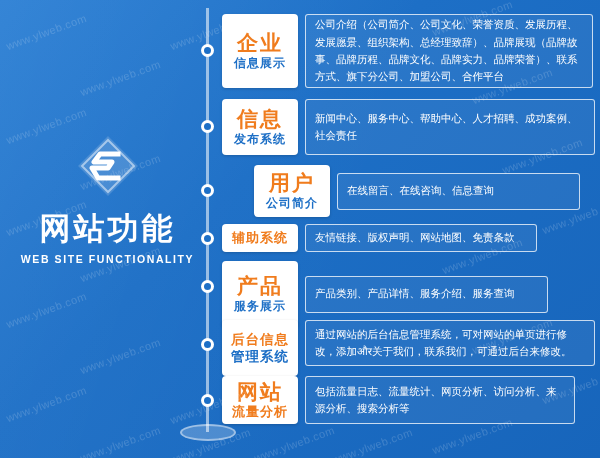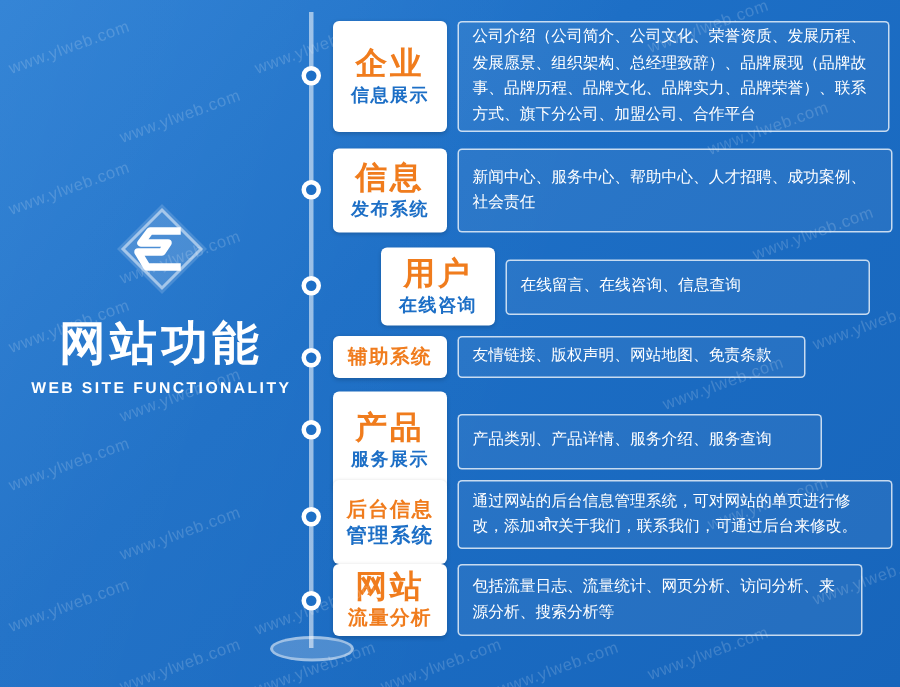--- a/index.html
+++ b/index.html
@@ -259,21 +259,21 @@
     <div class="label-box">
       <div class="label-main">信息</div>
       <div class="label-sub">发布系统</div>
     </div>
     <div class="desc-box">新闻中心、服务中心、帮助中心、人才招聘、成功案例、社会责任</div>
   </div>
 
   <div class="row" id="row2">
     <div class="label-box">
       <div class="label-main">用户</div>
-      <div class="label-sub">在线咨询</div>
+      <div class="label-sub">公司简介</div>
     </div>
     <div class="desc-box">在线留言、在线咨询、信息查询</div>
   </div>
 
   <div class="row" id="row3">
     <div class="label-box">
       <div class="label-main">辅助系统</div>
     </div>
     <div class="desc-box">友情链接、版权声明、网站地图、免责条款</div>
   </div>

